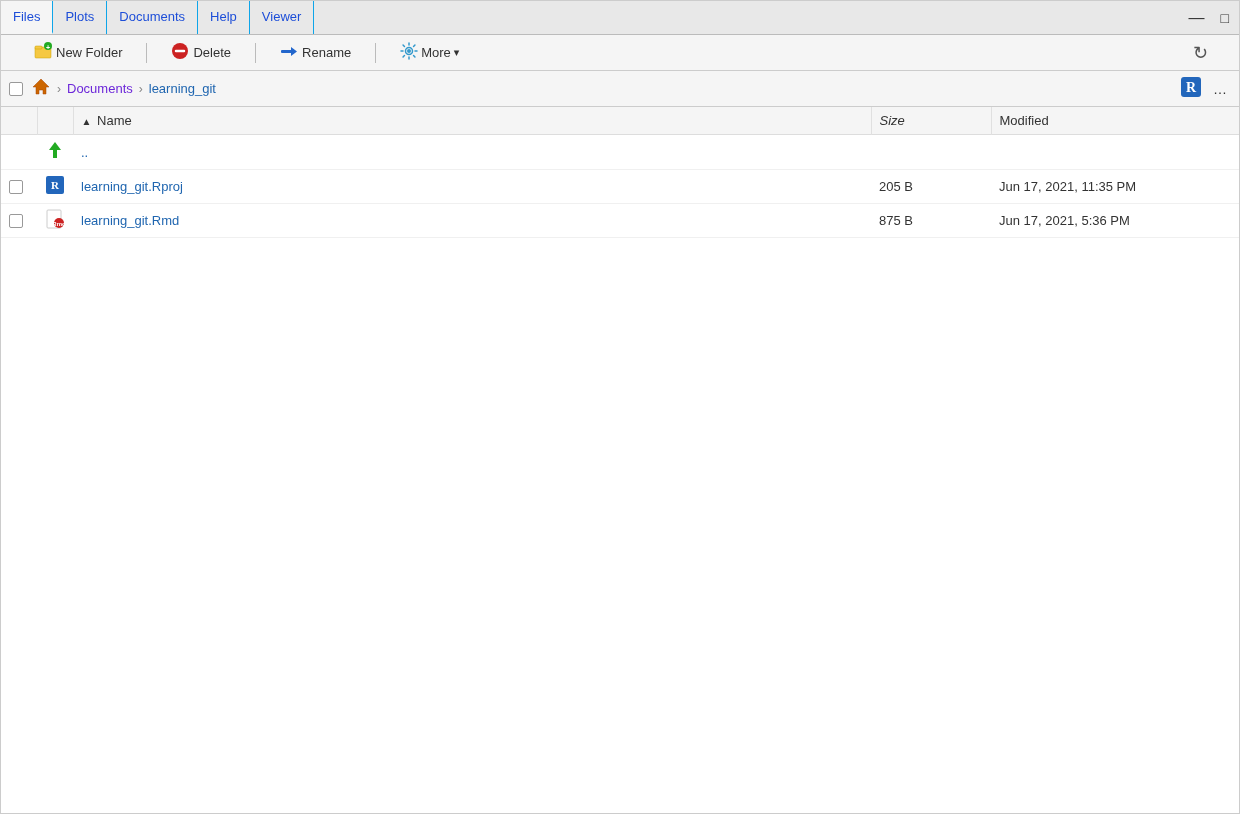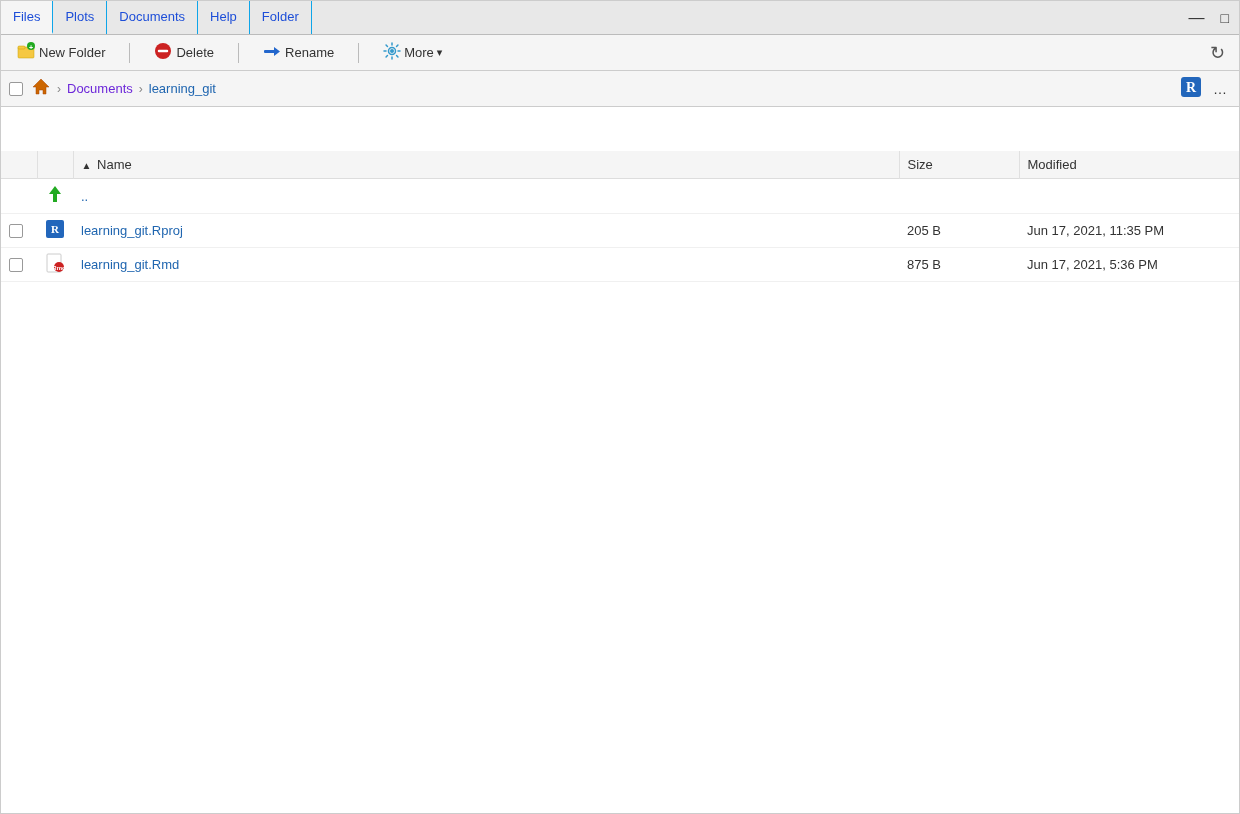--- a/index.html
+++ b/index.html
@@ -37,21 +37,21 @@
     }
     .tab.active {
       background: #f5f5f5;
       font-weight: 500;
       border-bottom: 2px solid #f5f5f5;
     }
     
     .toolbar {
       display: flex;
       align-items: center;
-      padding: 4px 8px;
+      padding: 4px 25px;
       border-bottom: 1px solid #ccc;
       background: #f5f5f5;
       gap: 12px;
     }
     .toolbar-btn {
       display: flex;
       align-items: center;
       gap: 4px;
       padding: 3px 8px;
       background: none;
@@ -111,40 +111,39 @@
     }
     
     .file-list {
       flex: 1;
       background: white;
       overflow-y: auto;
     }
     .file-table {
       width: 100%;
       border-collapse: collapse;
-      margin-top: 44px;
     }
     .file-table thead tr {
       border-bottom: 1px solid #ddd;
       background: #f5f5f5;
     }
     .file-table thead th {
       text-align: left;
       padding: 6px 8px;
       font-weight: 500;
       color: #333;
       font-size: 13px;
       border-right: 1px solid #e0e0e0;
     }
     .file-table thead th:last-child { border-right: none; }
     .col-check { width: 36px; }
     .col-icon { width: 36px; }
     .col-name { min-width: 200px; }
     .col-size { width: 120px; }
-    .col-modified { width: 220px; }
+    .col-modified { width: 248px; }
     .file-table tbody tr {
       border-bottom: 1px solid #f0f0f0;
     }
     .file-table tbody td {
       padding: 5px 8px;
       vertical-align: middle;
       color: #333;
     }
     .file-name-link {
       color: #2066b0;
@@ -185,21 +184,21 @@
 </head>
 <body>
 
 <div class="panel">
 
   <div class="tab-bar">
     <div class="tab active">Files</div>
     <div class="tab">Plots</div>
     <div class="tab">Documents</div>
     <div class="tab">Help</div>
-    <div class="tab">Folder</div>
+    <div class="tab">Viewer</div>
 
     <div style="margin-left:auto; display:flex; align-items:center; padding-right:4px; gap:4px;">
       <button class="toolbar-btn" style="font-size:16px; padding:2px 6px;">—</button>
       <button class="toolbar-btn" style="font-size:14px; padding:2px 6px;">□</button>
     </div>
   </div>
 
   <div class="toolbar">
 
     <button class="toolbar-btn">
@@ -291,21 +290,21 @@
   <div class="file-list">
     <table class="file-table">
       <thead>
         <tr>
           <th class="col-check"></th>
           <th class="col-icon"></th>
           <th class="col-name" style="cursor:pointer;">
             <span class="sort-arrow">▲</span>
             <span>Name</span>
           </th>
-          <th class="col-size" style="cursor:pointer;">
+          <th class="col-size" style="cursor:pointer;font-style:italic;">
             <span>Size</span>
           </th>
           <th class="col-modified" style="cursor:pointer;">
             <span>Modified</span>
           </th>
         </tr>
       </thead>
       <tbody>
 
         <tr class="table-row">

